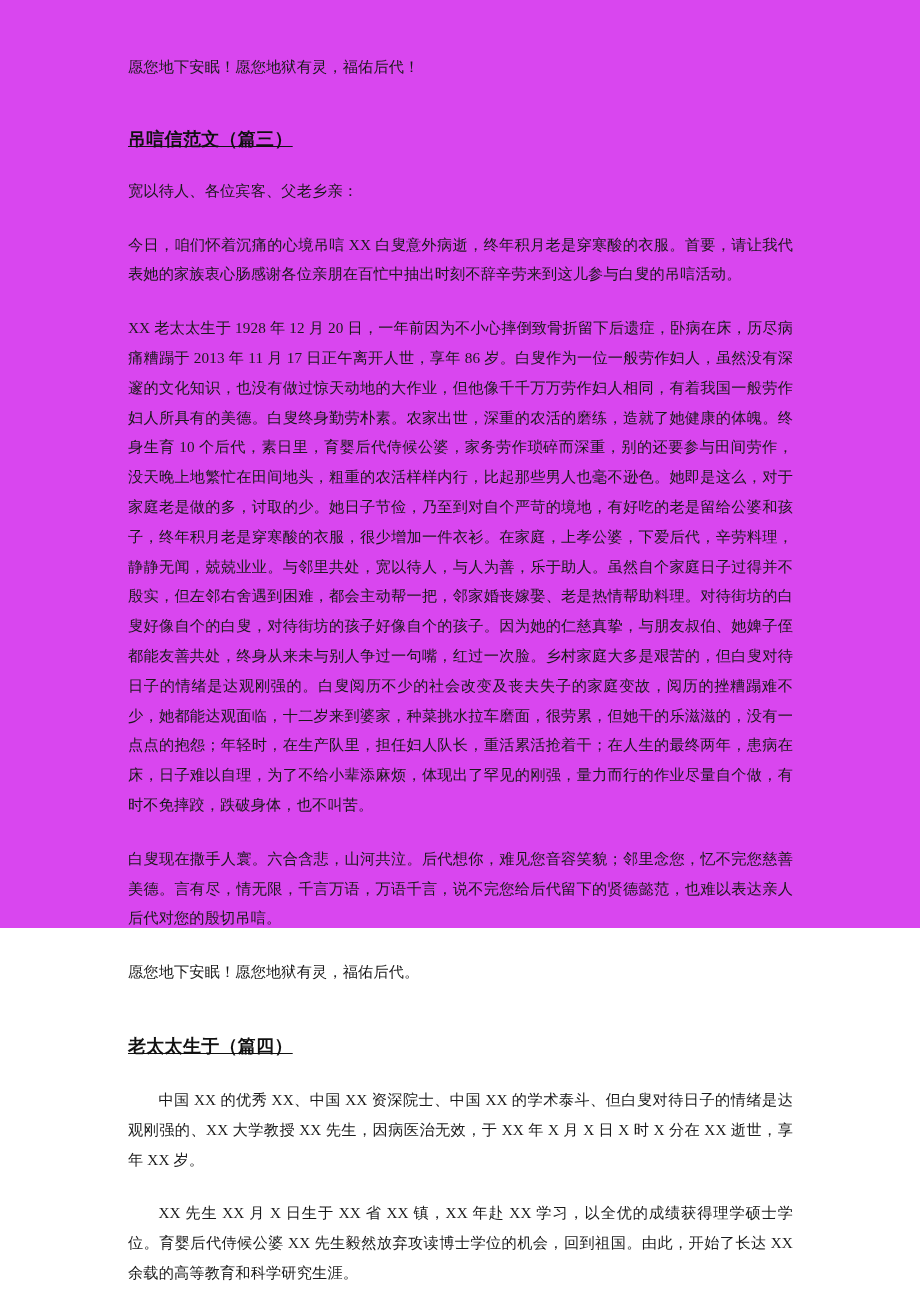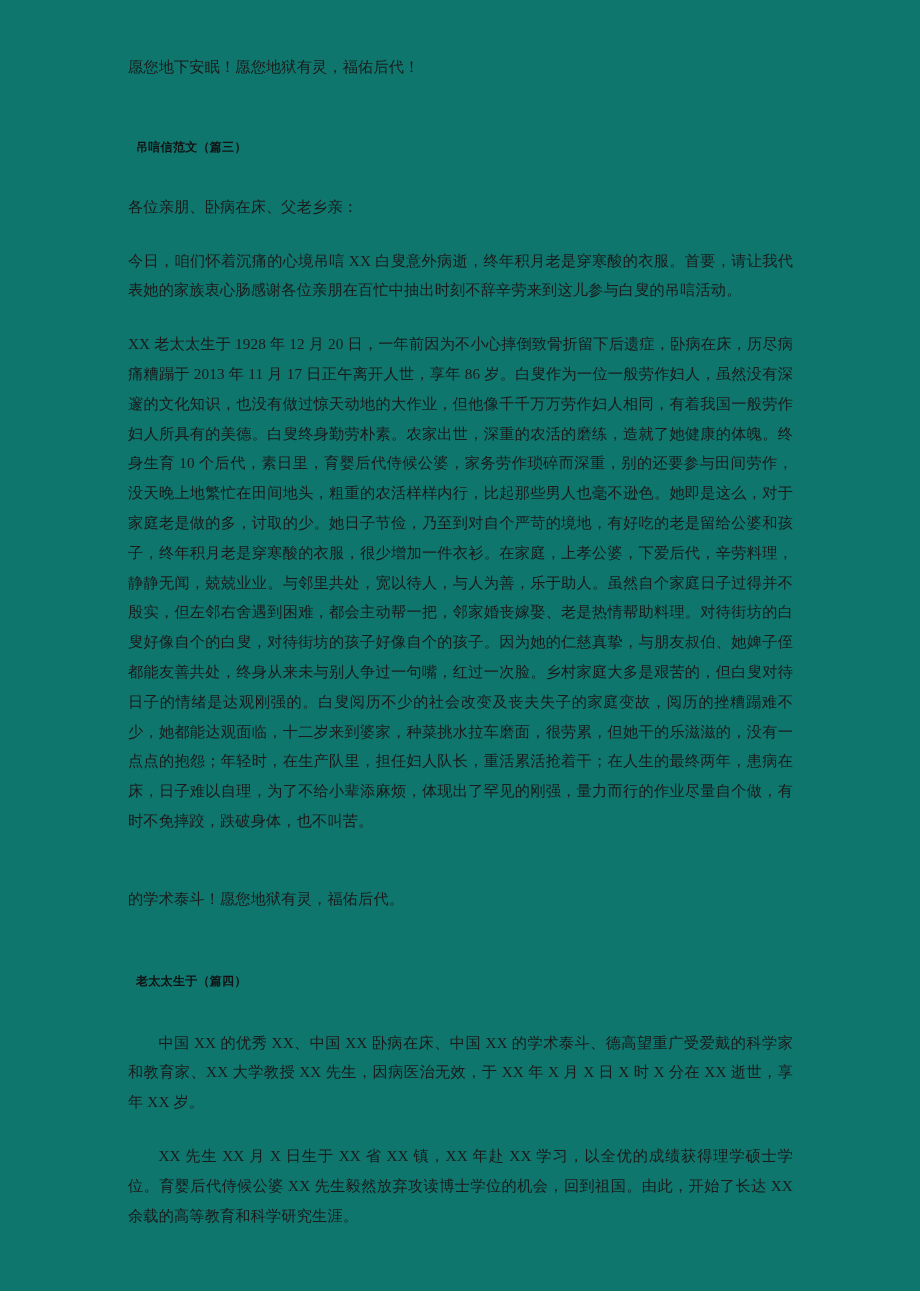--- a/index.html
+++ b/index.html
@@ -14,22 +14,22 @@
     overflow: hidden;
     font-family: "Liberation Serif", "DejaVu Serif", serif;
     color: #1c1c1c;
     -webkit-font-smoothing: antialiased;
   }
   .page {
     position: absolute;
     left: 0;
     top: 0;
     width: 920px;
-    height: 1291px;
-    background: #0f766e;
+    height: 928px;
+    background: #d946ef;
   }
   .content {
     position: absolute;
     left: 128px;
     top: 52px;
     width: 665px;
   }
   
   .para {
     font-family: "Liberation Serif", "DejaVu Serif", serif;
@@ -40,26 +40,27 @@
     text-justify: inter-ideograph;
     margin: 0;
     letter-spacing: 0.15px;
     word-break: break-all;
   }
   .para-indent {
     text-indent: 2em;
   }
   .heading {
     font-family: "Liberation Sans", "DejaVu Sans", sans-serif;
-    font-size: 12px;
+    font-size: 18px;
     font-weight: bold;
     color: #111111;
     letter-spacing: 0.3px;
-    margin: 8px;
+    margin: 0;
     line-height: 26px;
+    text-decoration: underline;
   }
   
   .gap-line-to-heading { height: 44px; }
   .gap-heading-to-para { height: 24px; }
   .gap-para { height: 24px; }
   .gap-para-to-heading { height: 46px; }
   .gap-heading4-to-para { height: 26px; }
 </style>
 </head>
 <body>
@@ -68,43 +69,44 @@
   <div class="content">
 
     <p class="para">愿您地下安眠！愿您地狱有灵，福佑后代！</p>
 
     <div class="gap-line-to-heading"></div>
 
     <h2 class="heading">吊唁信范文（篇三）</h2>
 
     <div class="gap-heading-to-para"></div>
 
-    <p class="para">各位亲朋、卧病在床、父老乡亲：</p>
+    <p class="para">宽以待人、各位宾客、父老乡亲：</p>
 
     <div class="gap-para"></div>
 
     <p class="para">今日，咱们怀着沉痛的心境吊唁 XX 白叟意外病逝，终年积月老是穿寒酸的衣服。首要，请让我代表她的家族衷心肠感谢各位亲朋在百忙中抽出时刻不辞辛劳来到这儿参与白叟的吊唁活动。</p>
 
     <div class="gap-para"></div>
 
     <p class="para">XX 老太太生于 1928 年 12 月 20 日，一年前因为不小心摔倒致骨折留下后遗症，卧病在床，历尽病痛糟蹋于 2013 年 11 月 17 日正午离开人世，享年 86 岁。白叟作为一位一般劳作妇人，虽然没有深邃的文化知识，也没有做过惊天动地的大作业，但他像千千万万劳作妇人相同，有着我国一般劳作妇人所具有的美德。白叟终身勤劳朴素。农家出世，深重的农活的磨练，造就了她健康的体魄。终身生育 10 个后代，素日里，育婴后代侍候公婆，家务劳作琐碎而深重，别的还要参与田间劳作，没天晚上地繁忙在田间地头，粗重的农活样样内行，比起那些男人也毫不逊色。她即是这么，对于家庭老是做的多，讨取的少。她日子节俭，乃至到对自个严苛的境地，有好吃的老是留给公婆和孩子，终年积月老是穿寒酸的衣服，很少增加一件衣衫。在家庭，上孝公婆，下爱后代，辛劳料理，静静无闻，兢兢业业。与邻里共处，宽以待人，与人为善，乐于助人。虽然自个家庭日子过得并不殷实，但左邻右舍遇到困难，都会主动帮一把，邻家婚丧嫁娶、老是热情帮助料理。对待街坊的白叟好像自个的白叟，对待街坊的孩子好像自个的孩子。因为她的仁慈真挚，与朋友叔伯、她婢子侄都能友善共处，终身从来未与别人争过一句嘴，红过一次脸。乡村家庭大多是艰苦的，但白叟对待日子的情绪是达观刚强的。白叟阅历不少的社会改变及丧夫失子的家庭变故，阅历的挫糟蹋难不少，她都能达观面临，十二岁来到婆家，种菜挑水拉车磨面，很劳累，但她干的乐滋滋的，没有一点点的抱怨；年轻时，在生产队里，担任妇人队长，重活累活抢着干；在人生的最终两年，患病在床，日子难以自理，为了不给小辈添麻烦，体现出了罕见的刚强，量力而行的作业尽量自个做，有时不免摔跤，跌破身体，也不叫苦。</p>
 
     <div class="gap-para"></div>
 
+    <p class="para">白叟现在撒手人寰。六合含悲，山河共泣。后代想你，难见您音容笑貌；邻里念您，忆不完您慈善美德。言有尽，情无限，千言万语，万语千言，说不完您给后代留下的贤德懿范，也难以表达亲人后代对您的殷切吊唁。</p>
 
     <div class="gap-para"></div>
 
-    <p class="para">的学术泰斗！愿您地狱有灵，福佑后代。</p>
+    <p class="para">愿您地下安眠！愿您地狱有灵，福佑后代。</p>
 
     <div class="gap-para-to-heading"></div>
 
     <h2 class="heading">老太太生于（篇四）</h2>
 
     <div class="gap-heading4-to-para"></div>
 
-    <p class="para para-indent">中国 XX 的优秀 XX、中国 XX 卧病在床、中国 XX 的学术泰斗、德高望重广受爱戴的科学家和教育家、XX 大学教授 XX 先生，因病医治无效，于 XX 年 X 月 X 日 X 时 X 分在 XX 逝世，享年 XX 岁。</p>
+    <p class="para para-indent">中国 XX 的优秀 XX、中国 XX 资深院士、中国 XX 的学术泰斗、但白叟对待日子的情绪是达观刚强的、XX 大学教授 XX 先生，因病医治无效，于 XX 年 X 月 X 日 X 时 X 分在 XX 逝世，享年 XX 岁。</p>
 
     <div class="gap-para"></div>
 
     <p class="para para-indent">XX 先生 XX 月 X 日生于 XX 省 XX 镇，XX 年赴 XX 学习，以全优的成绩获得理学硕士学位。育婴后代侍候公婆 XX 先生毅然放弃攻读博士学位的机会，回到祖国。由此，开始了长达 XX 余载的高等教育和科学研究生涯。</p>
 
   </div>
 </div>
 
 </body></html>

